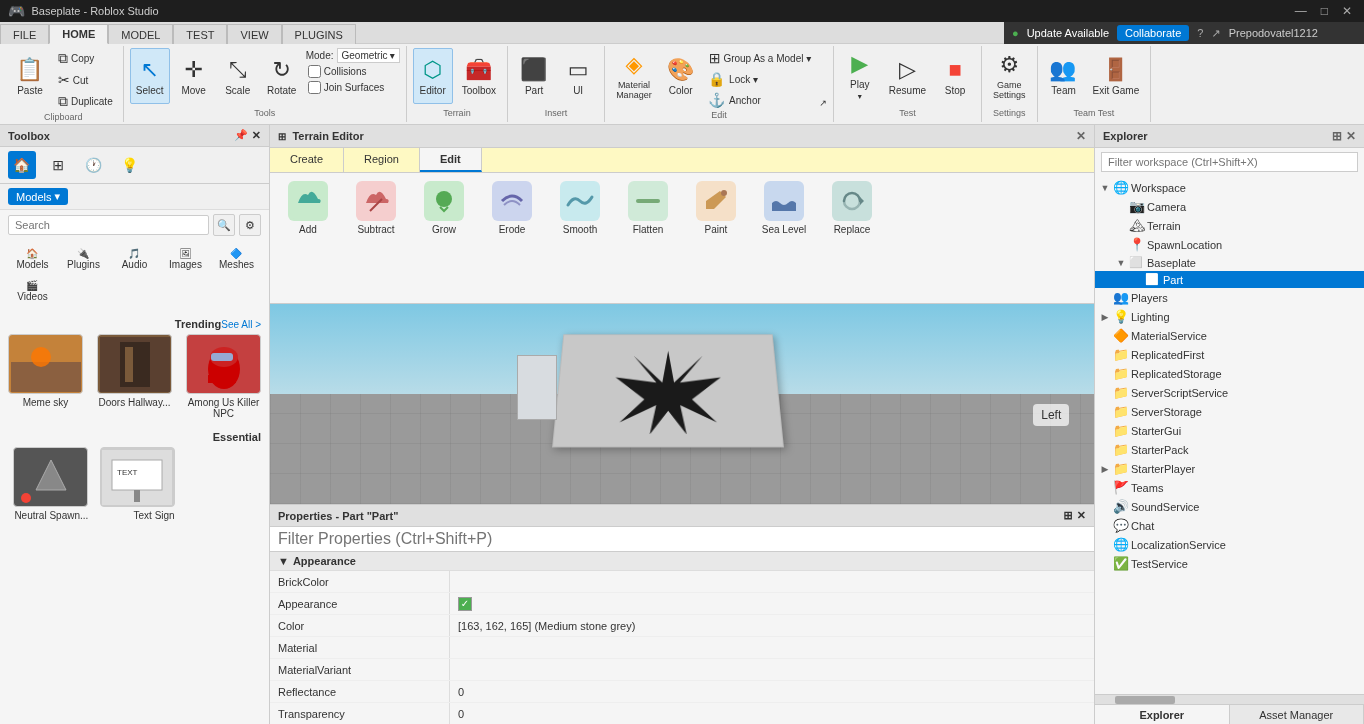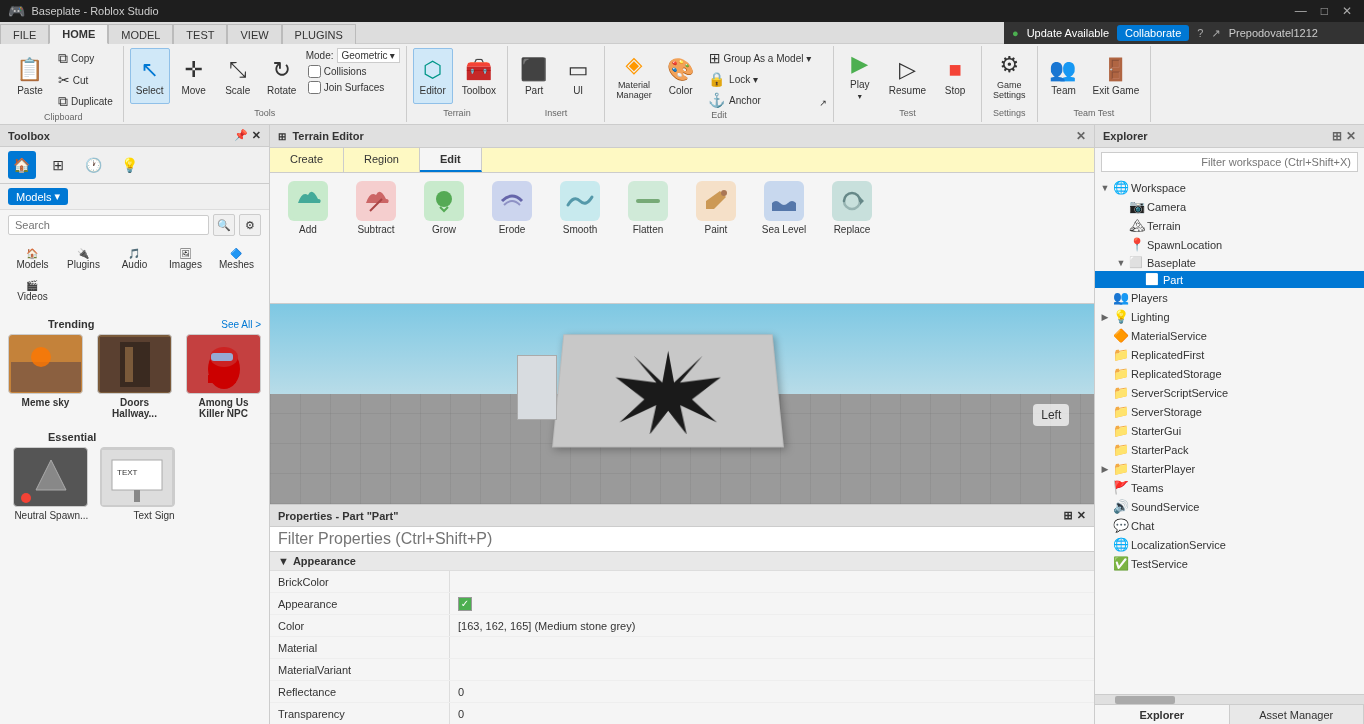--- a/index.html
+++ b/index.html
@@ -222,26 +222,25 @@
       border: 1px solid #ccc;
       border-radius: 2px;
     }
     #toolbox-content {
       flex: 1;
       overflow-y: auto;
       padding: 4px 8px;
     }
     .section-header {
       display: flex;
-      justify-content: space-between;
+      justify-content: flex-end;
       align-items: center;
       padding: 4px 0;
       font-size: 11px;
       font-weight: bold;
-      margin-left: 40px;
     }
     .see-all { color: #0078d4; cursor: pointer; font-size: 10px; font-weight: normal; }
     .category-grid {
       display: grid;
       grid-template-columns: repeat(5, 1fr);
       gap: 2px;
       margin-bottom: 8px;
     }
     .category-item {
       display: flex;
@@ -250,21 +249,20 @@
       cursor: pointer;
       padding: 4px 2px;
       border-radius: 3px;
       font-size: 10px;
     }
     .trending-grid {
       display: grid;
       grid-template-columns: repeat(3, 1fr);
       gap: 14px;
       margin-bottom: 8px;
-      font-weight: bold;
     }
     .trending-item {
       display: flex;
       flex-direction: column;
       align-items: center;
       cursor: pointer;
       font-size: 10px;
       text-align: center;
     }
     .trending-thumb {
@@ -485,21 +483,20 @@
       border-bottom: 1px solid #ccc;
     }
     #explorer-header-right { display: flex; gap: 4px; }
     .explorer-header-btn { cursor: pointer; color: #666; font-size: 12px; }
     #explorer-filter {
       padding: 3px 6px;
       border: 1px solid #ccc;
       font-size: 11px;
       margin: 4px 6px;
       background: white;
-      text-align: right;
     }
     #explorer-tree {
       flex: 1;
       overflow-y: auto;
       padding: 2px 0;
     }
     .tree-item {
       display: flex;
       align-items: center;
       padding: 2px 4px;

